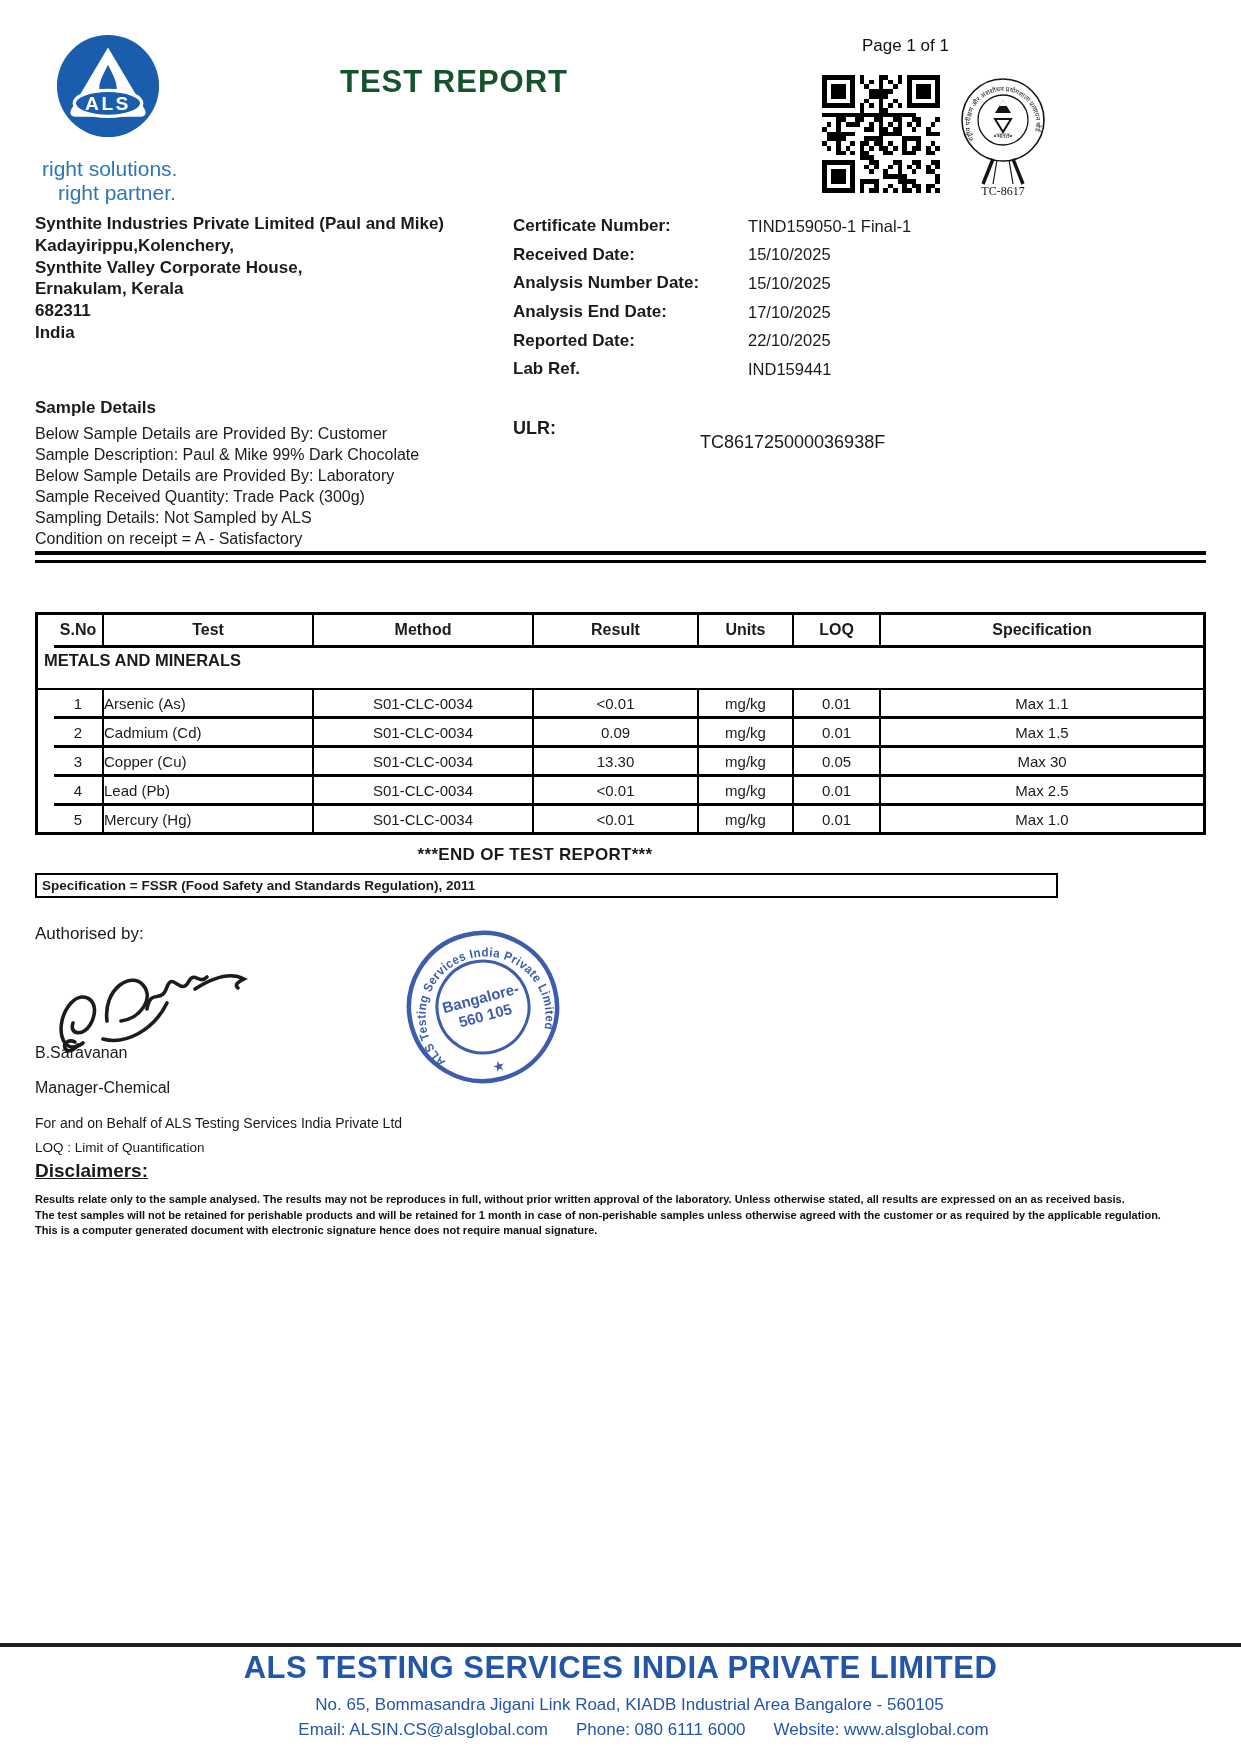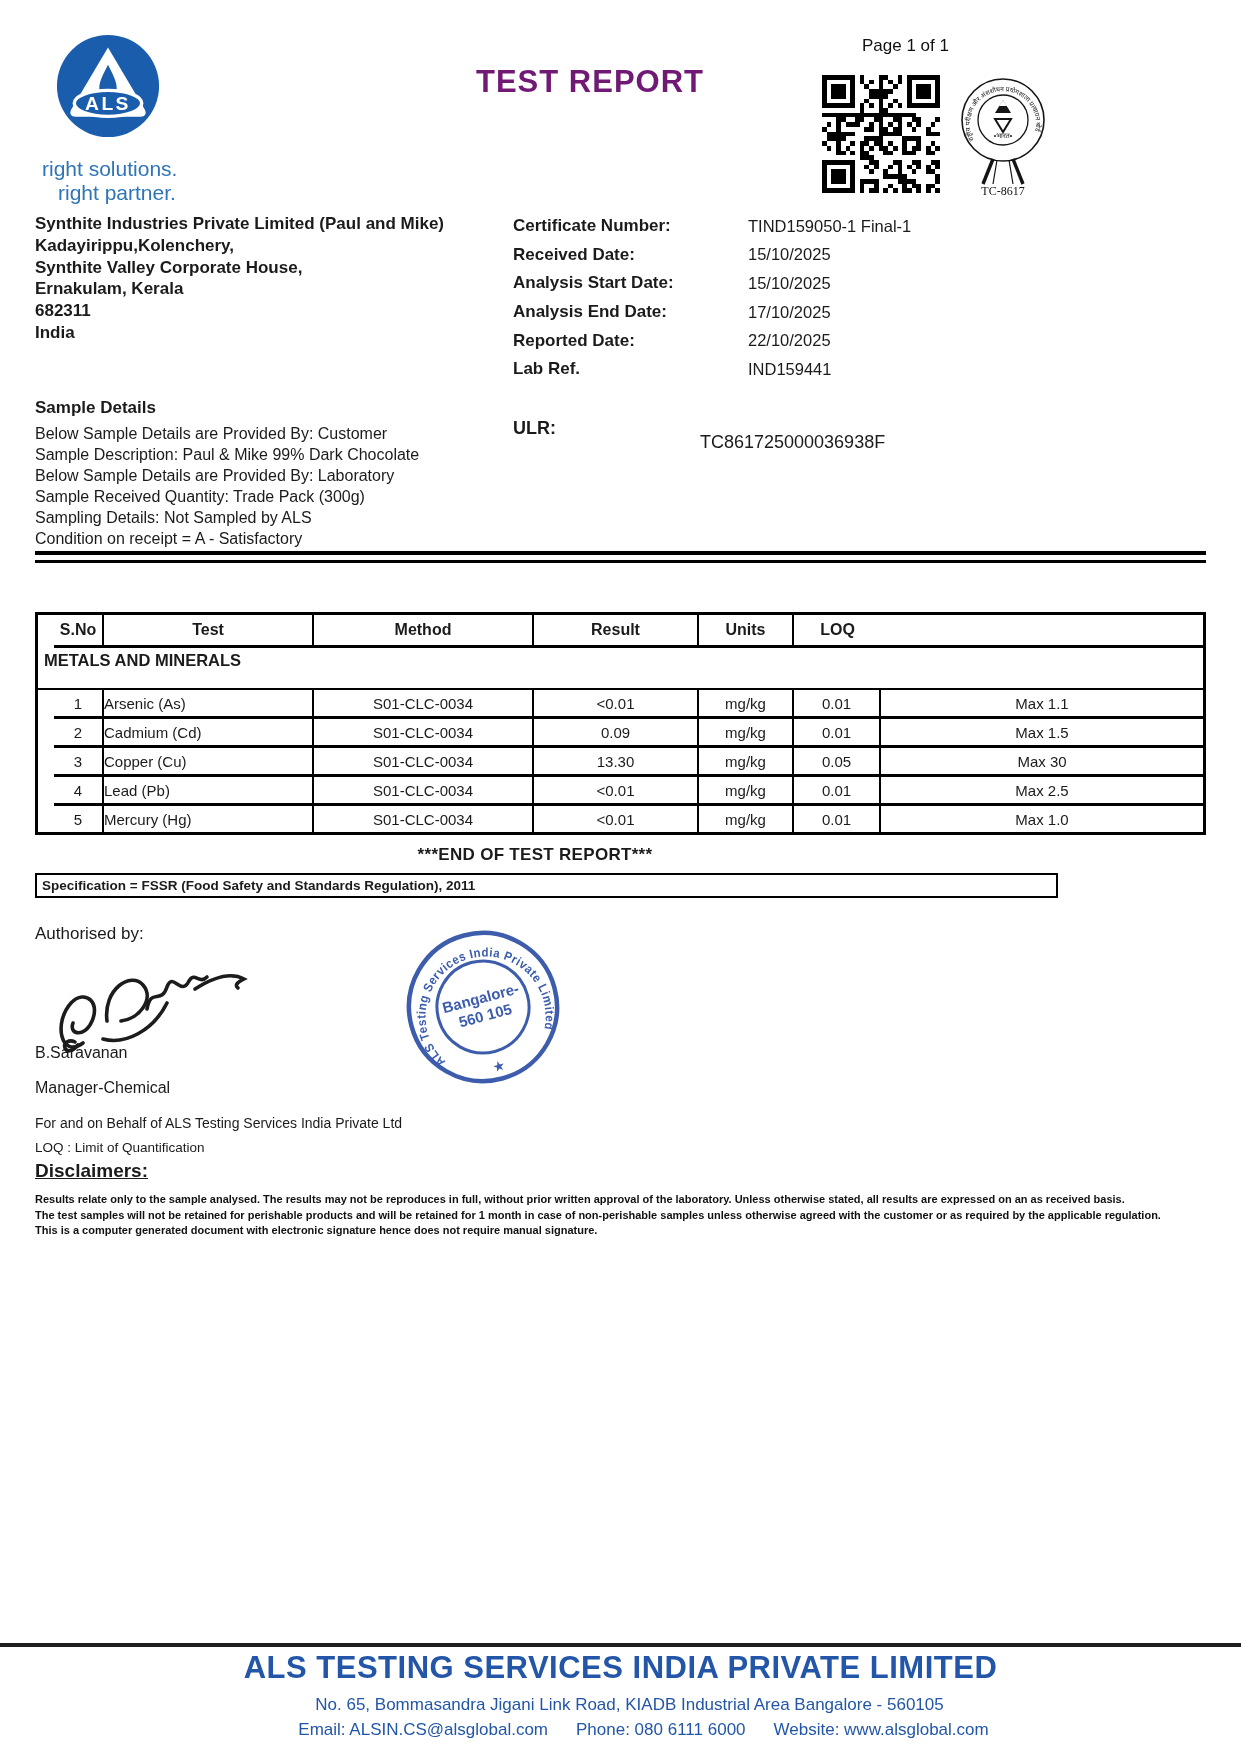--- a/index.html
+++ b/index.html
@@ -4,22 +4,22 @@
 <style>
   html,body{margin:0;padding:0;background:#e8e8e8;}
   .page{
     position:relative;width:1241px;height:1755px;background:#ffffff;margin:0 auto;
     font-family:"Liberation Sans",sans-serif;color:#1b1b1b;overflow:hidden;
   }
   
   .logo-svg{position:absolute;left:55px;top:33px;width:106px;height:106px;}
   .tagline{position:absolute;left:42px;top:157px;width:200px;color:#2e75b6;font-size:21px;line-height:24px;}
   .tagline .l2{padding-left:16px;}
-  .report-title{position:absolute;left:340px;top:64px;width:500px;text-align:center;
-    color:#701a75;font-size:31px;font-weight:bold;letter-spacing:1px;}
+  .report-title{position:absolute;left:340px;top:64px;width:500px;
+    color:#14532d;font-size:31px;font-weight:bold;letter-spacing:1px;}
   .page-label{position:absolute;left:862px;top:36px;font-size:17px;color:#111;}
   .qr{position:absolute;left:822px;top:75px;width:118px;height:118px;}
   .nabl{position:absolute;left:953px;top:68px;width:100px;height:130px;}
   
   .customer{position:absolute;left:35px;top:213px;font-size:17px;font-weight:bold;line-height:21.8px;}
   .certificate{position:absolute;left:513px;top:212px;width:560px;}
   .cert-row{display:flex;height:28.6px;align-items:center;}
   .cert-label{width:235px;font-weight:bold;font-size:17px;}
   .cert-value{font-size:16.5px;}
   .ulr-row{position:absolute;left:513px;top:404px;display:flex;align-items:center;}
@@ -340,21 +340,21 @@
         <span class="cert-label">Certificate Number:</span>
         <span class="cert-value">TIND159050-1 Final-1</span>
       </div>
 
       <div class="cert-row">
         <span class="cert-label">Received Date:</span>
         <span class="cert-value">15/10/2025</span>
       </div>
 
       <div class="cert-row">
-        <span class="cert-label">Analysis Start Date:</span>
+        <span class="cert-label">Analysis Number Date:</span>
         <span class="cert-value">15/10/2025</span>
       </div>
 
       <div class="cert-row">
         <span class="cert-label">Analysis End Date:</span>
         <span class="cert-value">17/10/2025</span>
       </div>
 
       <div class="cert-row">
         <span class="cert-label">Reported Date:</span>
@@ -390,20 +390,21 @@
 
   <div class="rtable">
     <div class="thead">
 
     <div class="th">S.No</div>
         <div class="th">Test</div>
         <div class="th">Method</div>
         <div class="th">Result</div>
         <div class="th">Units</div>
         <div class="th">LOQ</div>
+        <div class="th">Specification</div>
       </div>
     <div class="tsection">METALS AND MINERALS</div>
     <div class="tbody">
 
         <div class="tr">
           <div class="td c0">1</div>
           <div class="td c1">Arsenic (As)</div>
           <div class="td c2">S01-CLC-0034</div>
           <div class="td c3">&lt;0.01</div>
           <div class="td c4">mg/kg</div>

